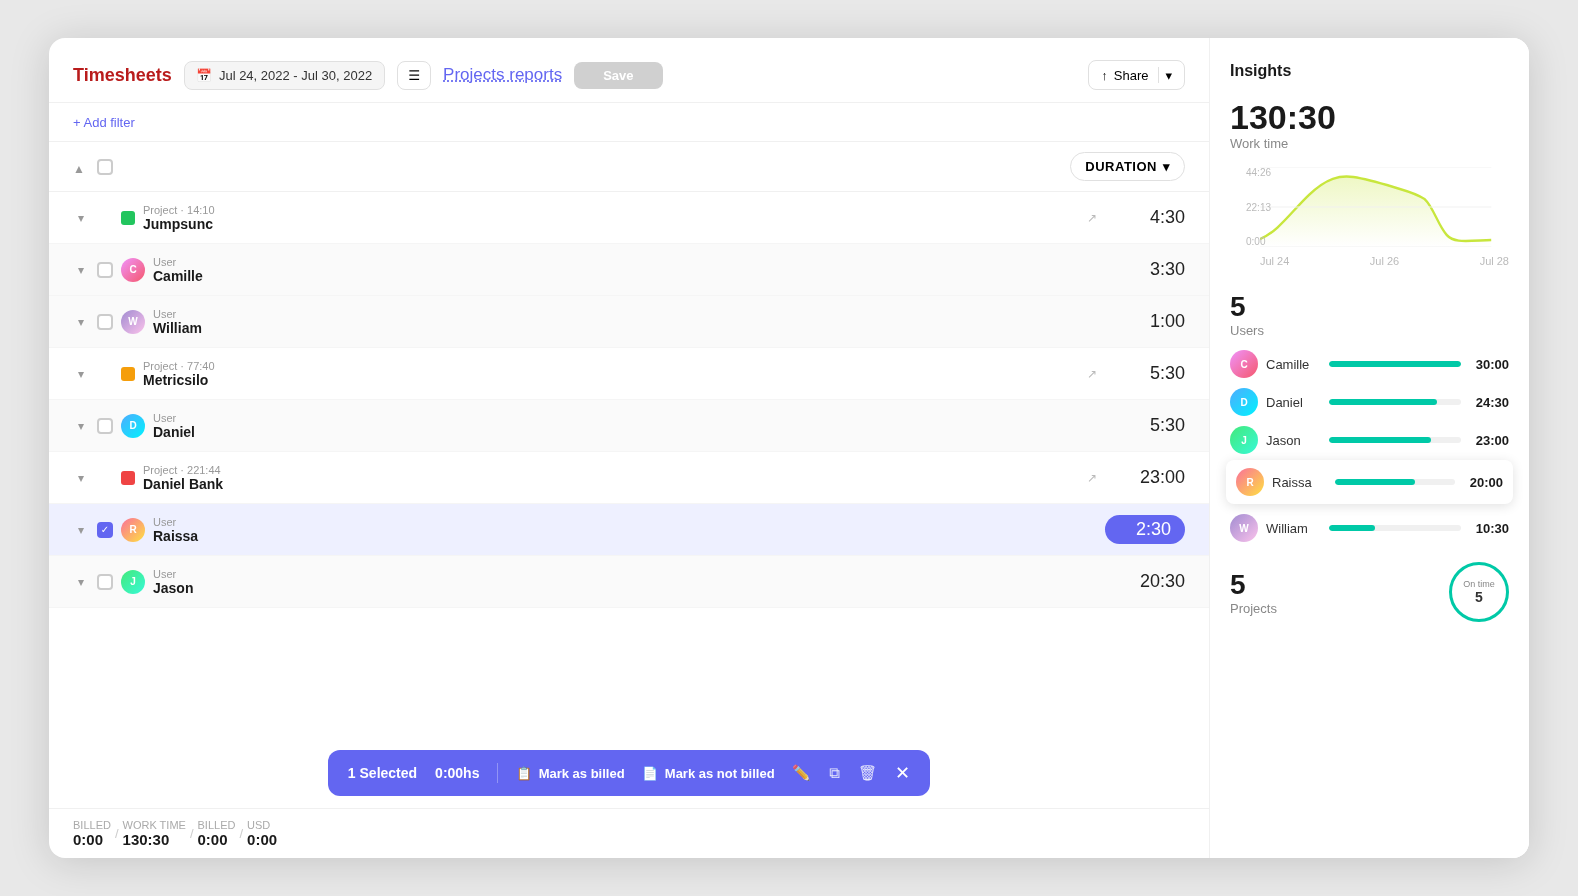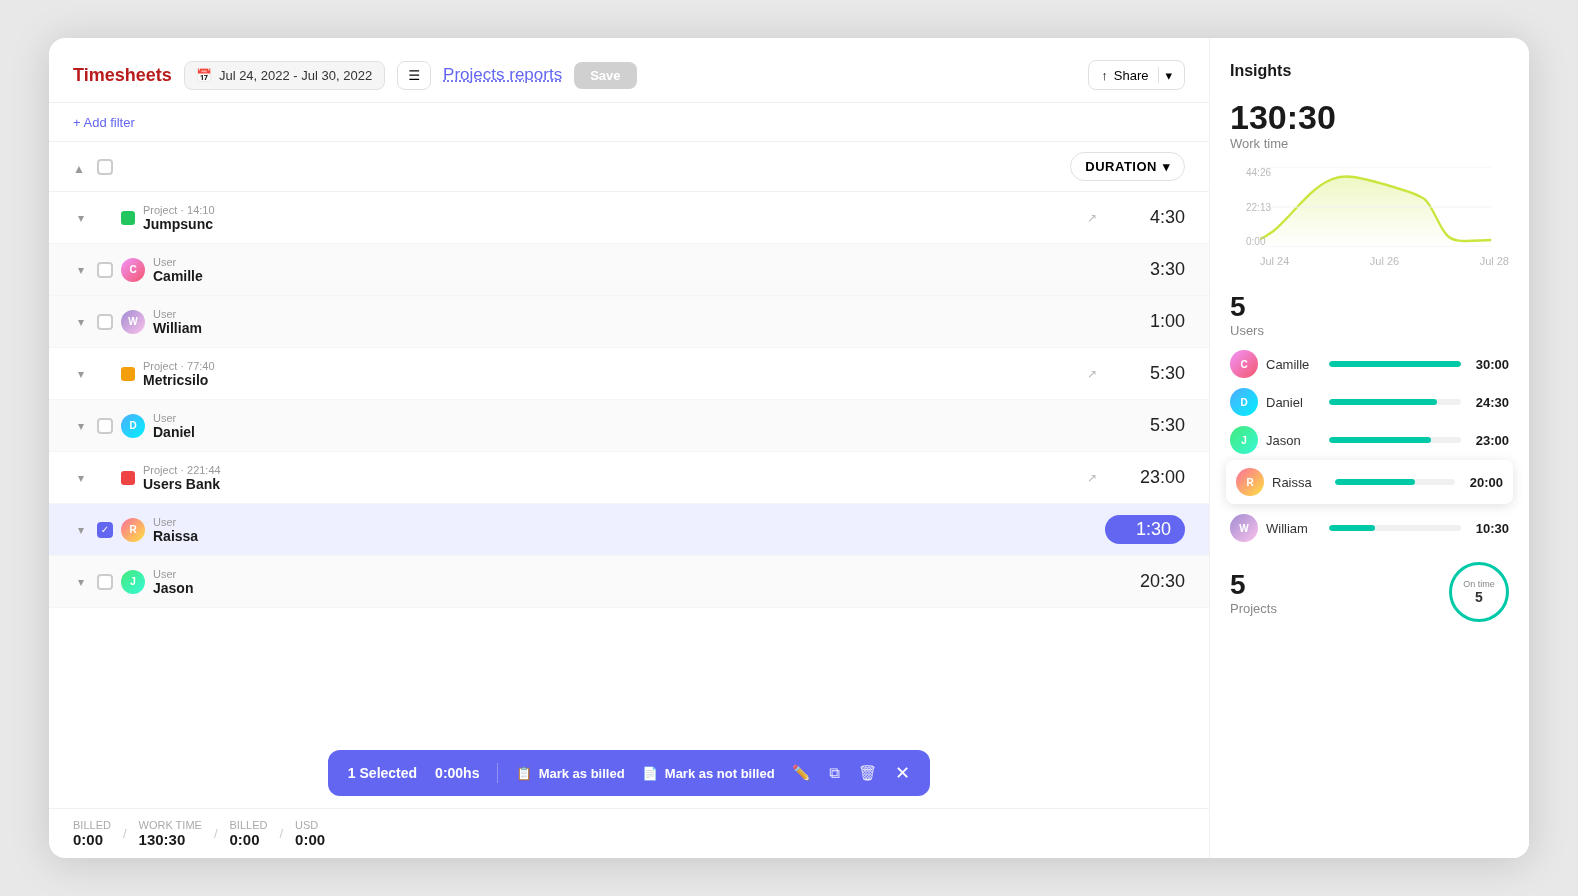--- a/index.html
+++ b/index.html
@@ -67,21 +67,21 @@
     .report-title {
       font-size: 17px;
       font-weight: 500;
       color: #6366f1;
       text-decoration: underline dotted;
     }
     .save-btn {
       background: #d0d0d0;
       border: none;
       border-radius: 8px;
-      padding: 6px 16px;
+      padding: 6px 29px;
       font-size: 13px;
       color: #fff;
       cursor: pointer;
       font-weight: 600;
     }
     .spacer { flex: 1; }
     .share-btn {
       display: flex;
       align-items: center;
       gap: 6px;
@@ -291,21 +291,21 @@
       cursor: pointer;
       font-size: 18px;
       font-weight: 300;
     }
     
     .footer-totals {
       padding: 10px 24px;
       border-top: 1px solid #f0f0f0;
       display: flex;
       align-items: center;
-      gap: 12px;
+      gap: 4px;
       font-size: 13px;
       color: #777;
     }
     .footer-totals .total-val {
       color: #1a1a1a;
       font-weight: 600;
       font-size: 15px;
     }
     .footer-totals .total-label {
       font-size: 11px;
@@ -583,40 +583,40 @@
         <span class="row-value">5:30</span>
       </div>
 
       <div class="table-row project-row">
         <div class="row-left">
           <span class="collapse-arrow">▾</span>
           <div style="width:16px;"></div>
           <div class="project-dot" style="background:#ef4444;"></div>
           <div class="row-label-group">
             <span class="row-meta">Project · 221:44</span>
-            <span class="row-name">Users Bank</span>
+            <span class="row-name">Daniel Bank</span>
           </div>
           <span class="external-link-icon">↗</span>
         </div>
         <span class="row-value">23:00</span>
       </div>
 
       <div class="table-row user-row selected">
         <div class="row-left">
           <span class="collapse-arrow">▾</span>
           <div class="checkbox checked"></div>
           <div class="avatar-sm av-raissa">
             <span class="av-text">R</span>
           </div>
           <div class="row-label-group">
             <span class="row-meta">User</span>
             <span class="row-name">Raissa</span>
           </div>
         </div>
-        <span class="row-value selected-val">1:30</span>
+        <span class="row-value selected-val">2:30</span>
       </div>
 
       <div class="table-row user-row">
         <div class="row-left">
           <span class="collapse-arrow">▾</span>
           <div class="checkbox"></div>
           <div class="avatar-sm av-jason">
             <span class="av-text">J</span>
           </div>
           <div class="row-label-group">

